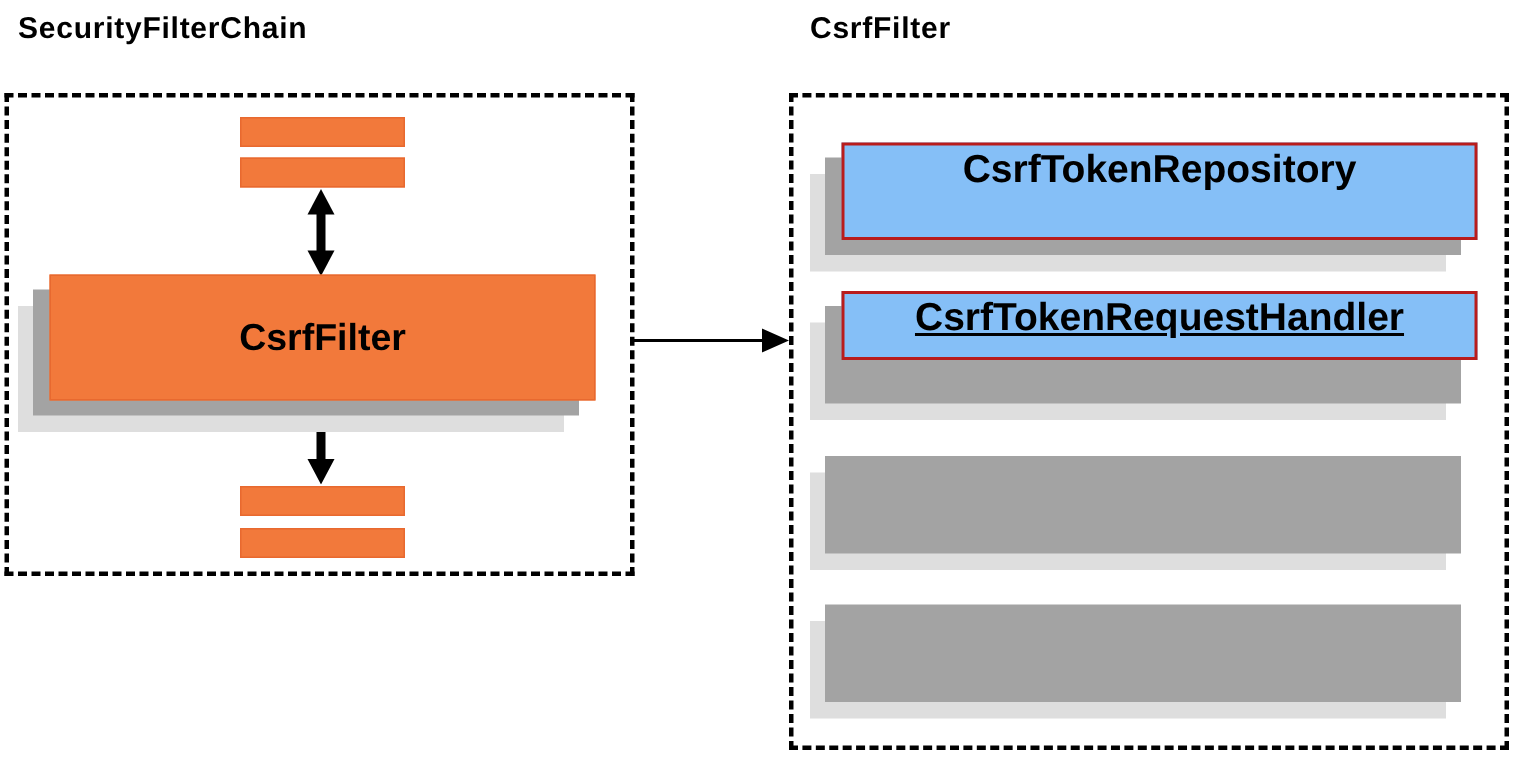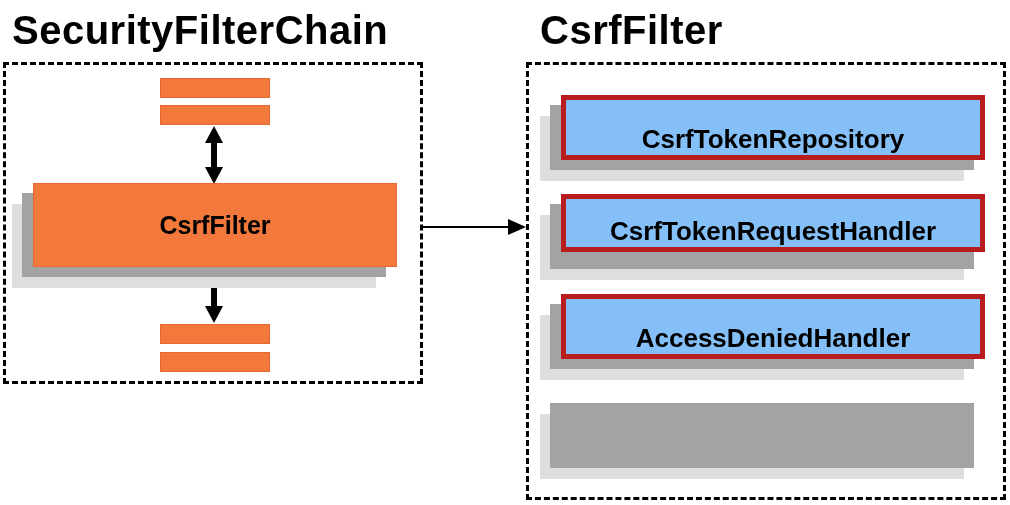--- a/index.html
+++ b/index.html
@@ -2,38 +2,38 @@
 <html><head>
 <meta charset="utf-8">
 <style>
   html,body{margin:0;padding:0;background:#ffffff;}
   .stage{
     position:relative;width:1010px;height:505px;background:#ffffff;overflow:hidden;
     font-family:"Liberation Sans","DejaVu Sans",sans-serif;color:#000;
   }
   .abs{position:absolute;}
   .title{
-    font-size:40px;font-weight:bold;letter-spacing:0.5px;color:#000;white-space:nowrap;
+    font-size:20px;font-weight:bold;letter-spacing:0.5px;color:#000;white-space:nowrap;
   }
   .dashed-box{
     border:3px dashed #000;background:transparent;box-sizing:border-box;
   }
   
   .bar{
     background:#F2793B;border:1px solid #E8692F;box-sizing:border-box;
   }
   .big-orange{
     background:#F2793B;border:1px solid #E8692F;box-sizing:border-box;
     display:flex;align-items:center;justify-content:center;
     font-size:25px;font-weight:bold;z-index:3;
   }
   
   .blue-box{
-    background:#85BFF7;border:5px solid #b91c1c;box-sizing:border-box;
-    display:flex;align-items:flex-end;justify-content:center;
+    background:#85BFF7;border:2px solid #b91c1c;box-sizing:border-box;
+    display:flex;align-items:flex-start;justify-content:center;
     font-size:26px;font-weight:bold;z-index:3;
   }
   .shadow-dark{background:#A3A3A3;z-index:2;}
   .shadow-light{background:#DEDEDE;z-index:1;}
   svg{display:block;}
 </style>
 </head>
 <body>
 
 <div class="stage">
@@ -75,26 +75,23 @@
   <div class="abs dashed-box" style="left:526px;top:62px;width:480px;height:438px;"></div>
 
   <div class="abs shadow-light" style="left:540px;top:116px;width:424px;height:65px;"></div>
   <div class="abs shadow-dark" style="left:550px;top:105px;width:424px;height:65px;"></div>
   <div class="abs blue-box" style="left:561px;top:95px;width:424px;height:65px;">
     <span>CsrfTokenRepository</span>
   </div>
 
   <div class="abs shadow-light" style="left:540px;top:215px;width:424px;height:65px;"></div>
   <div class="abs shadow-dark" style="left:550px;top:204px;width:424px;height:65px;"></div>
-  <div class="abs blue-box" style="left:561px;top:194px;width:424px;height:58px;">
+  <div class="abs blue-box" style="left:561px;top:194px;width:424px;height:46px;text-decoration:underline;">
     <span>CsrfTokenRequestHandler</span>
   </div>
 
   <div class="abs shadow-light" style="left:540px;top:315px;width:424px;height:65px;"></div>
   <div class="abs shadow-dark" style="left:550px;top:304px;width:424px;height:65px;"></div>
-  <div class="abs blue-box" style="left:561px;top:294px;width:424px;height:65px;">
-    <span>AccessDeniedHandler</span>
-  </div>
 
   <div class="abs shadow-light" style="left:540px;top:414px;width:424px;height:65px;"></div>
   <div class="abs shadow-dark" style="left:550px;top:403px;width:424px;height:65px;"></div>
 
 </div>
 
 </body></html>

